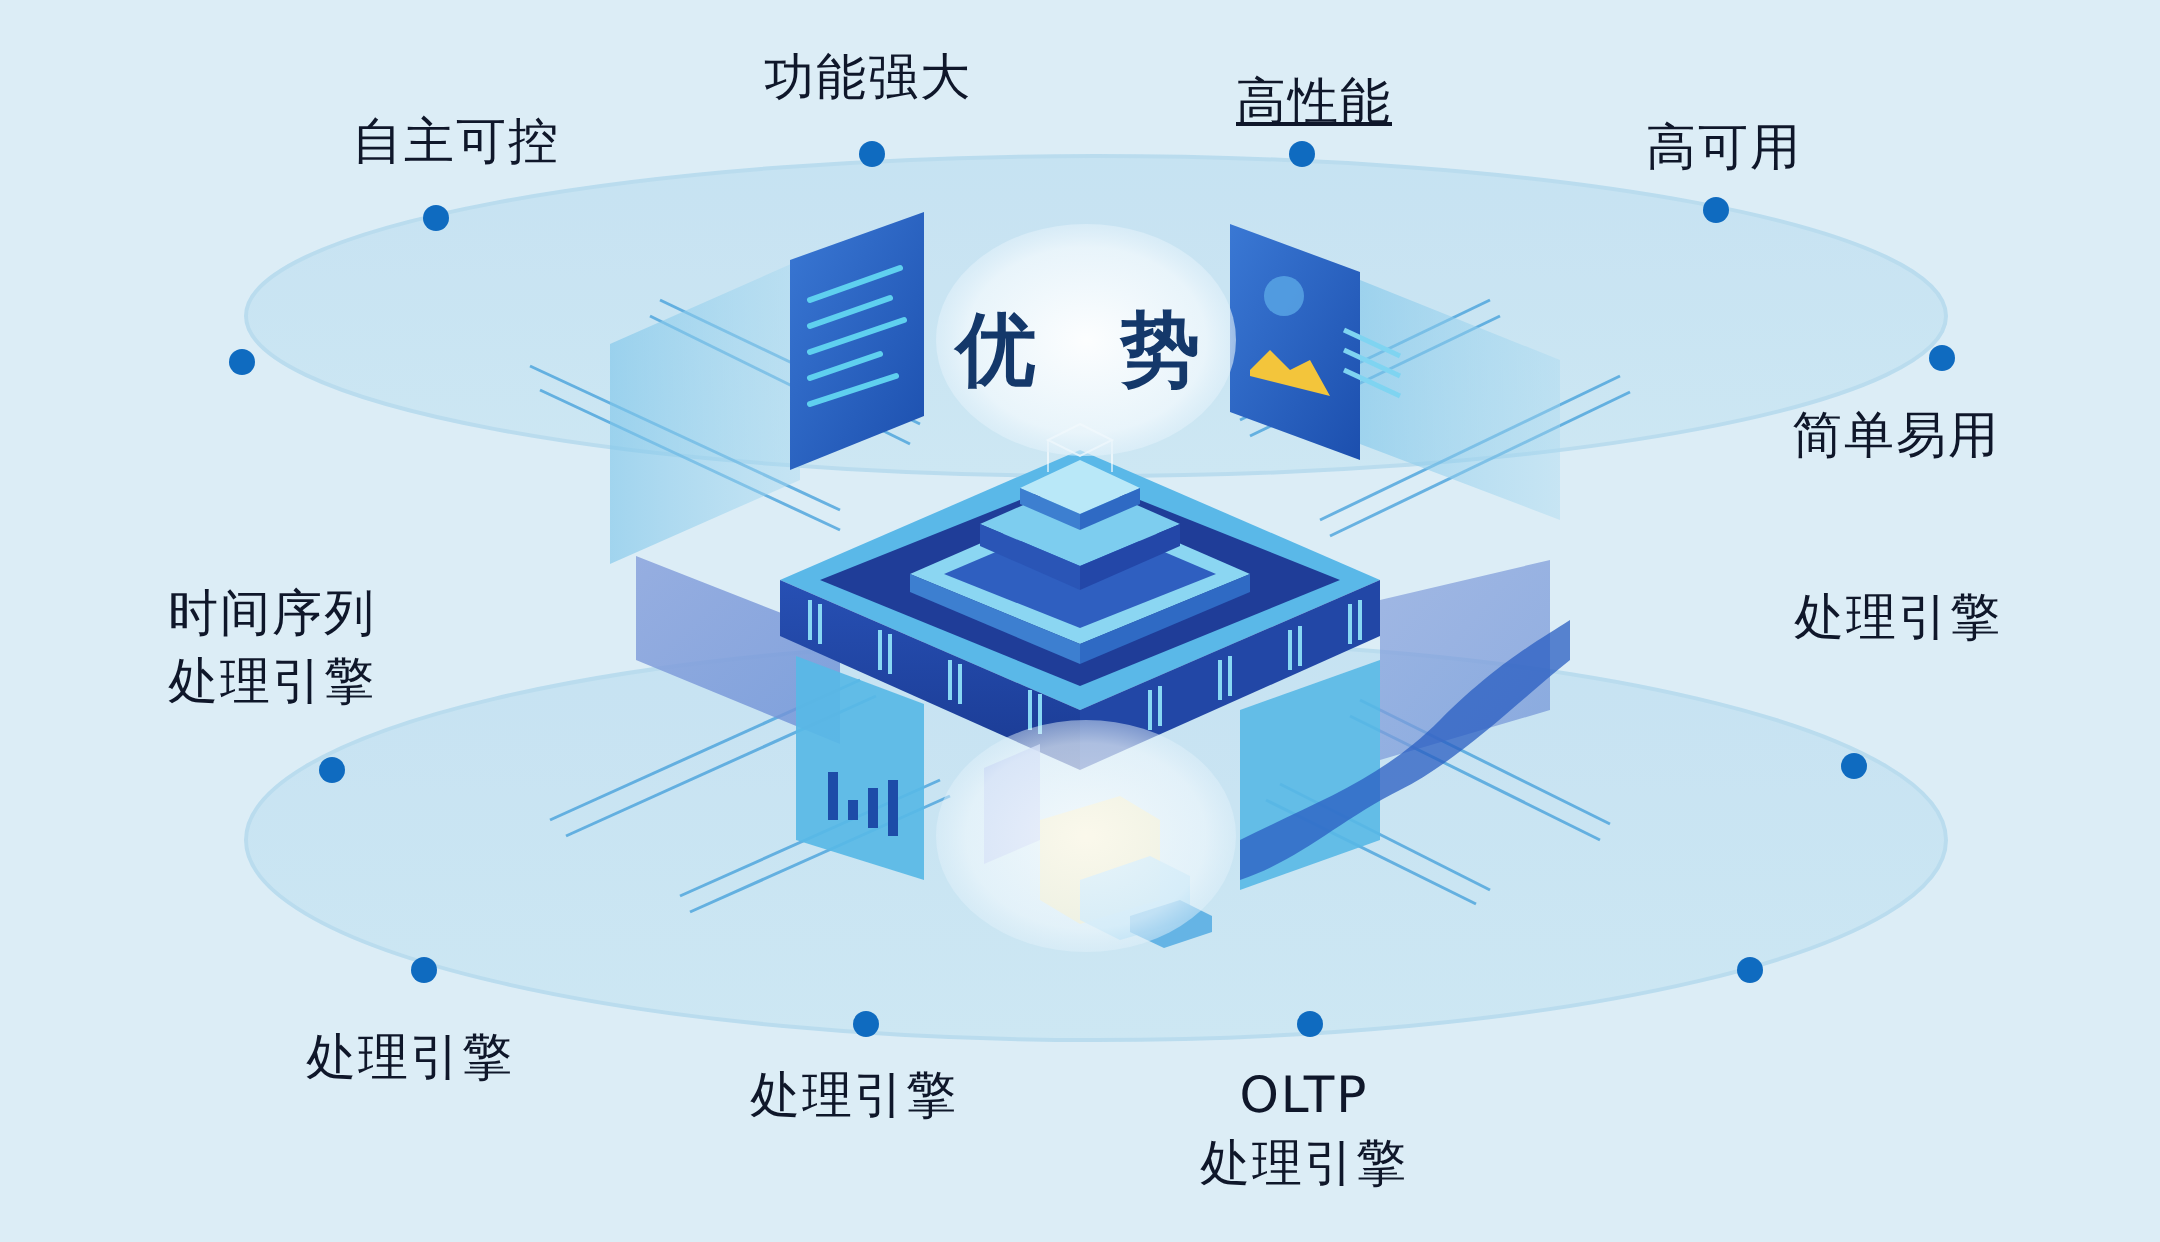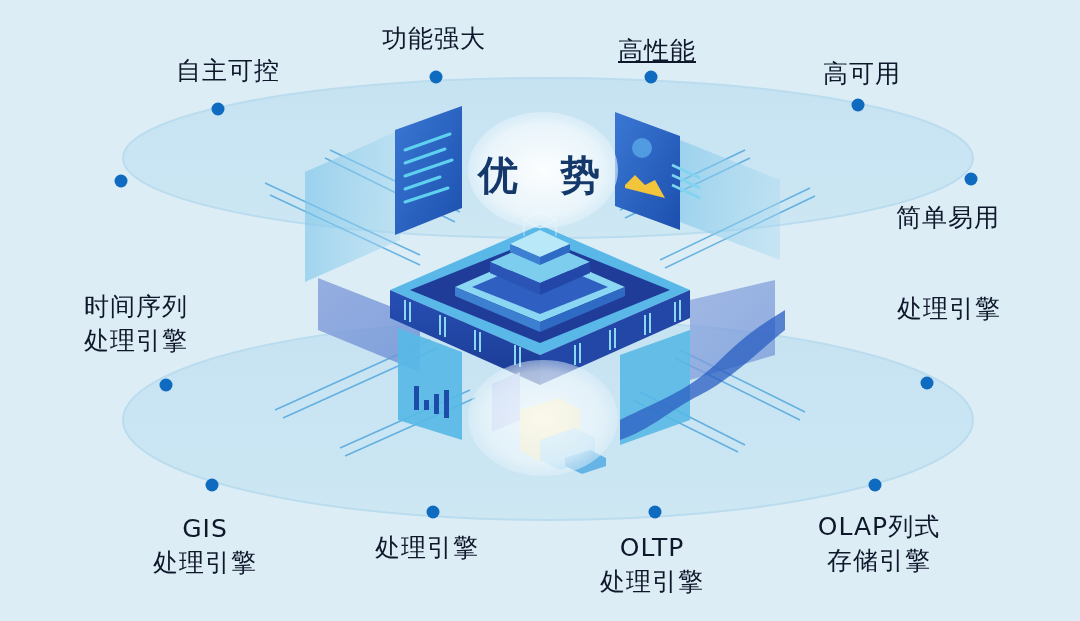--- a/index.html
+++ b/index.html
@@ -201,31 +201,26 @@
   <div class="dot" style="left:433px; top:512px;"></div>
   <div class="dot" style="left:655px; top:512px;"></div>
   <div class="dot" style="left:875px; top:485px;"></div>
   <div class="dot" style="left:927px; top:383px;"></div>
 
   <div class="label" style="left:136px; top:290px;">
     <span>时间序列</span>
       <span>处理引擎</span>
   </div>
   <div class="label" style="left:205px; top:512px;">
-    <span>GIS</span>
       <span>处理引擎</span>
   </div>
   <div class="label" style="left:427px; top:531px;">
       <span>处理引擎</span>
   </div>
   <div class="label" style="left:652px; top:531px;">
     <span>OLTP</span>
       <span>处理引擎</span>
   </div>
-  <div class="label" style="left:879px; top:510px;">
-    <span>OLAP列式</span>
-      <span>存储引擎</span>
-  </div>
   <div class="label" style="left:949px; top:292px;">
       <span>处理引擎</span>
   </div>
 
 </div>
 
 </body></html>

